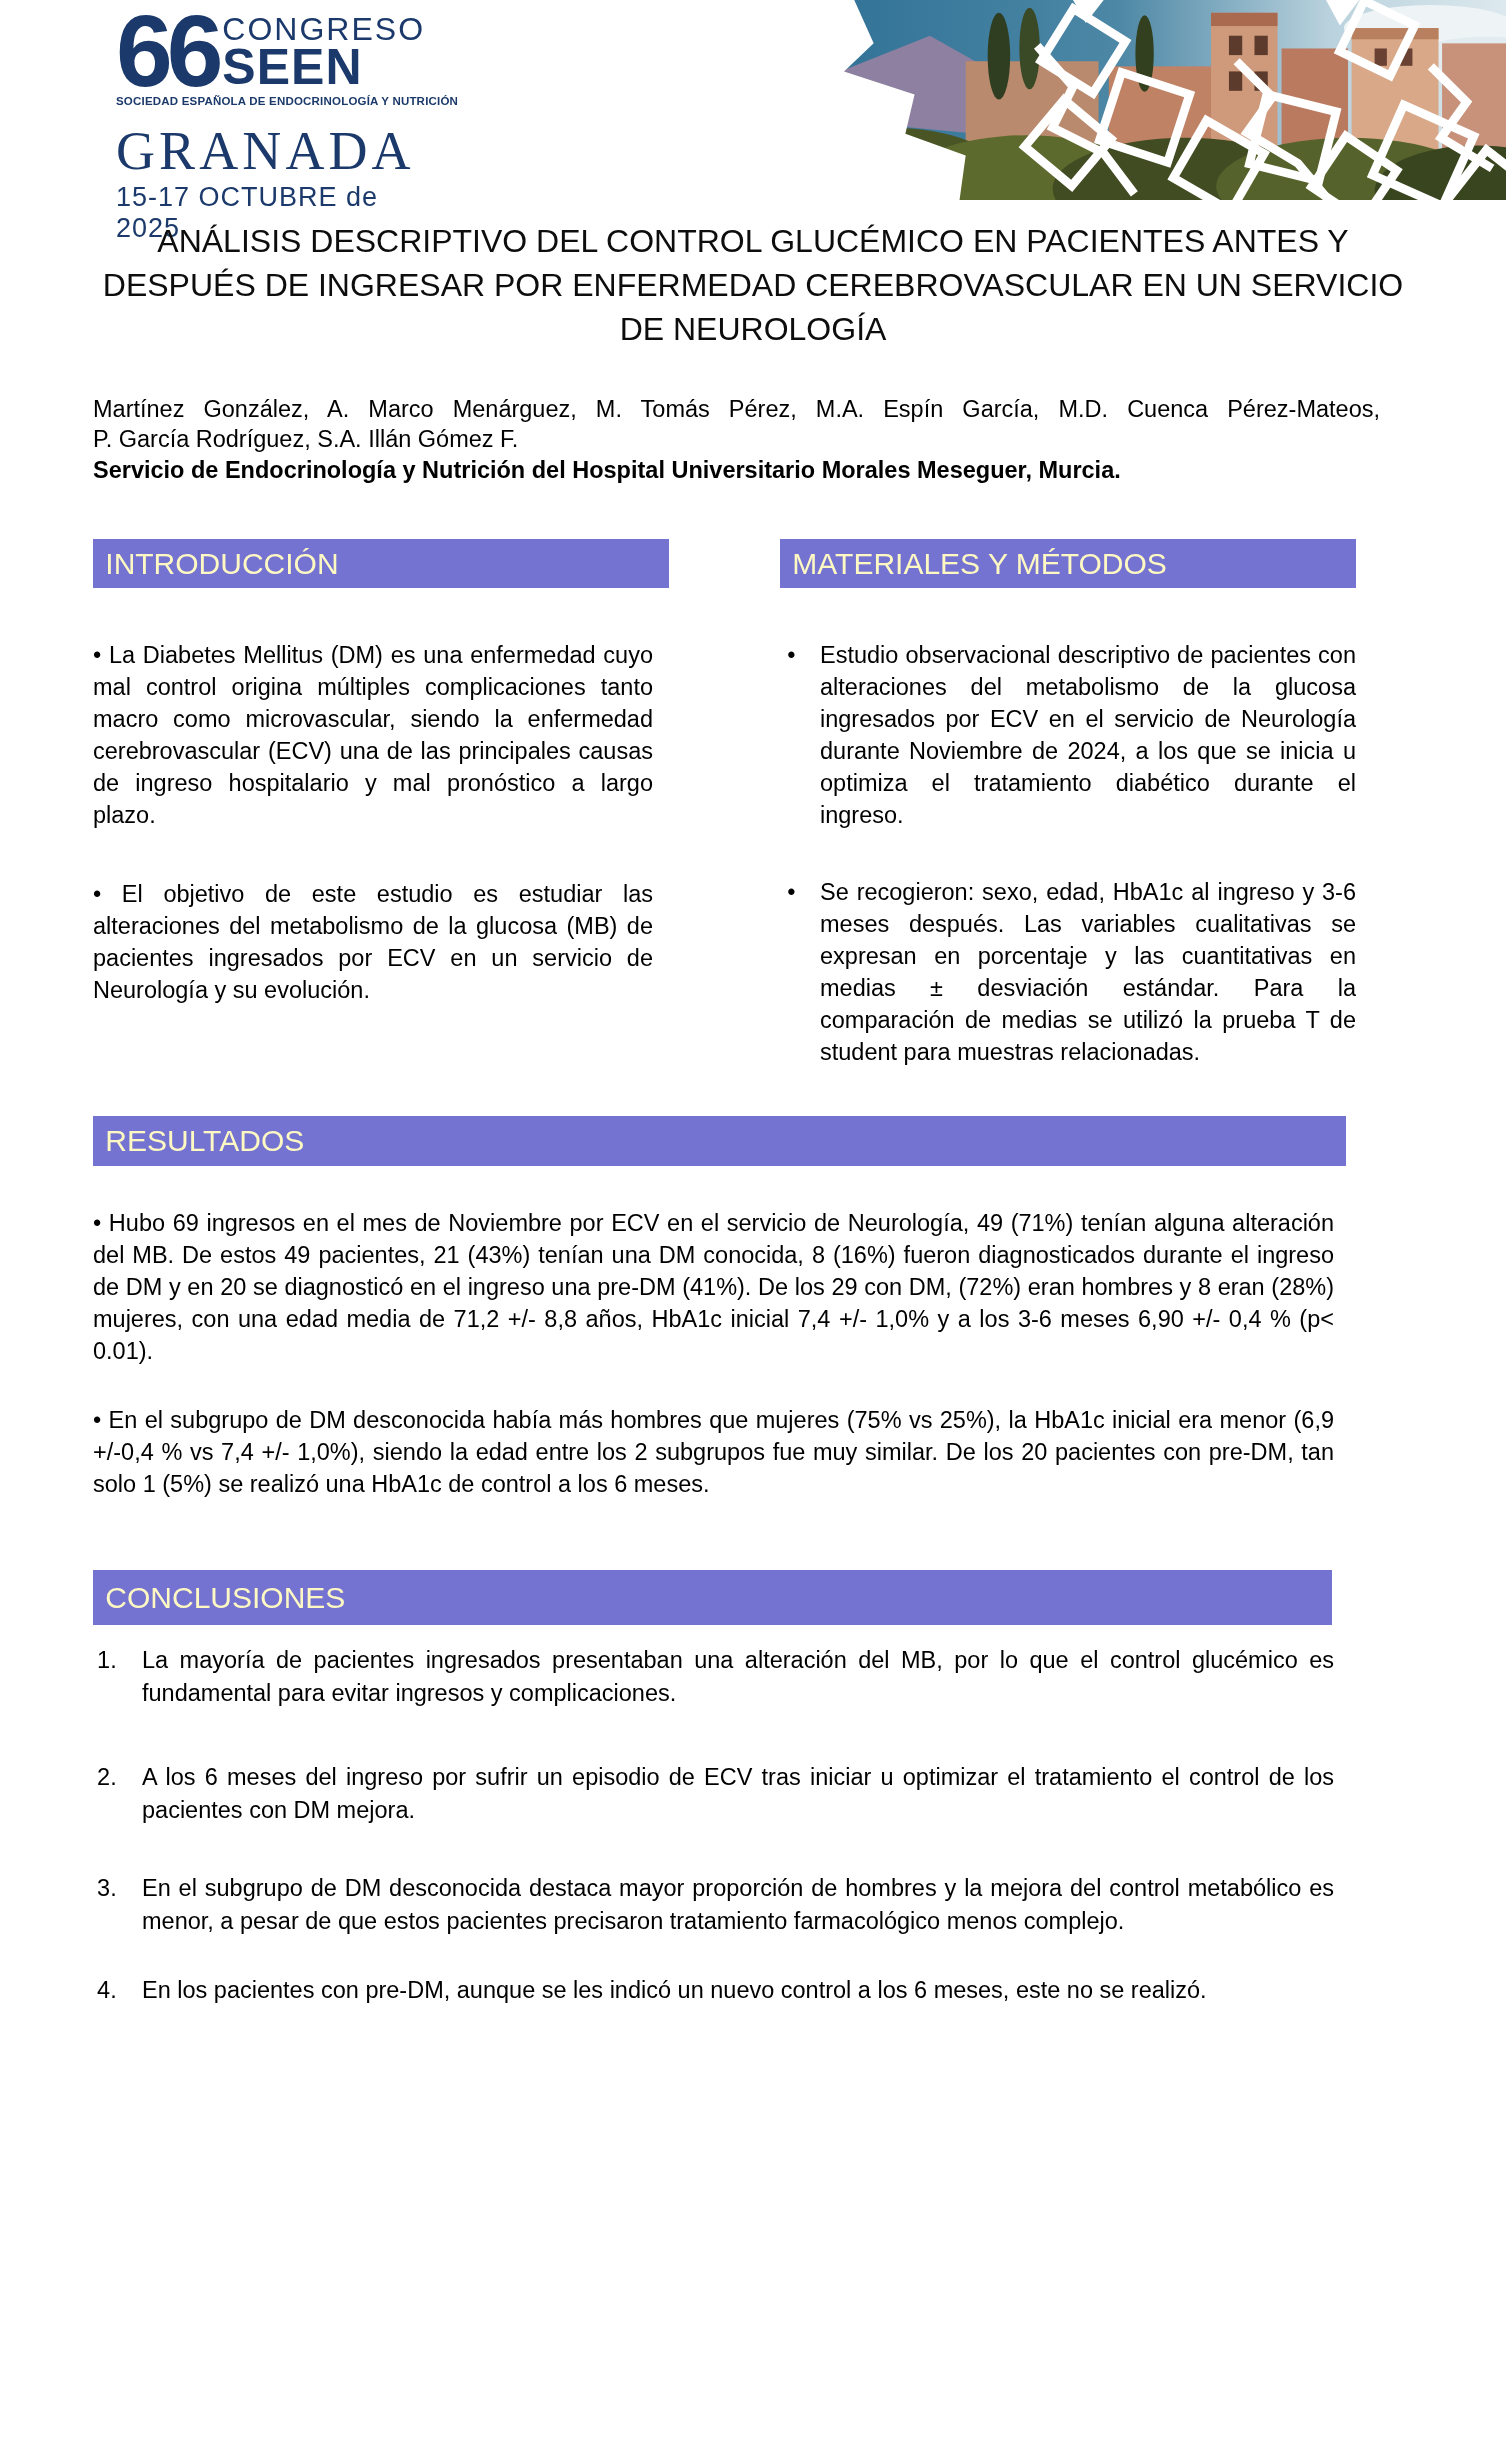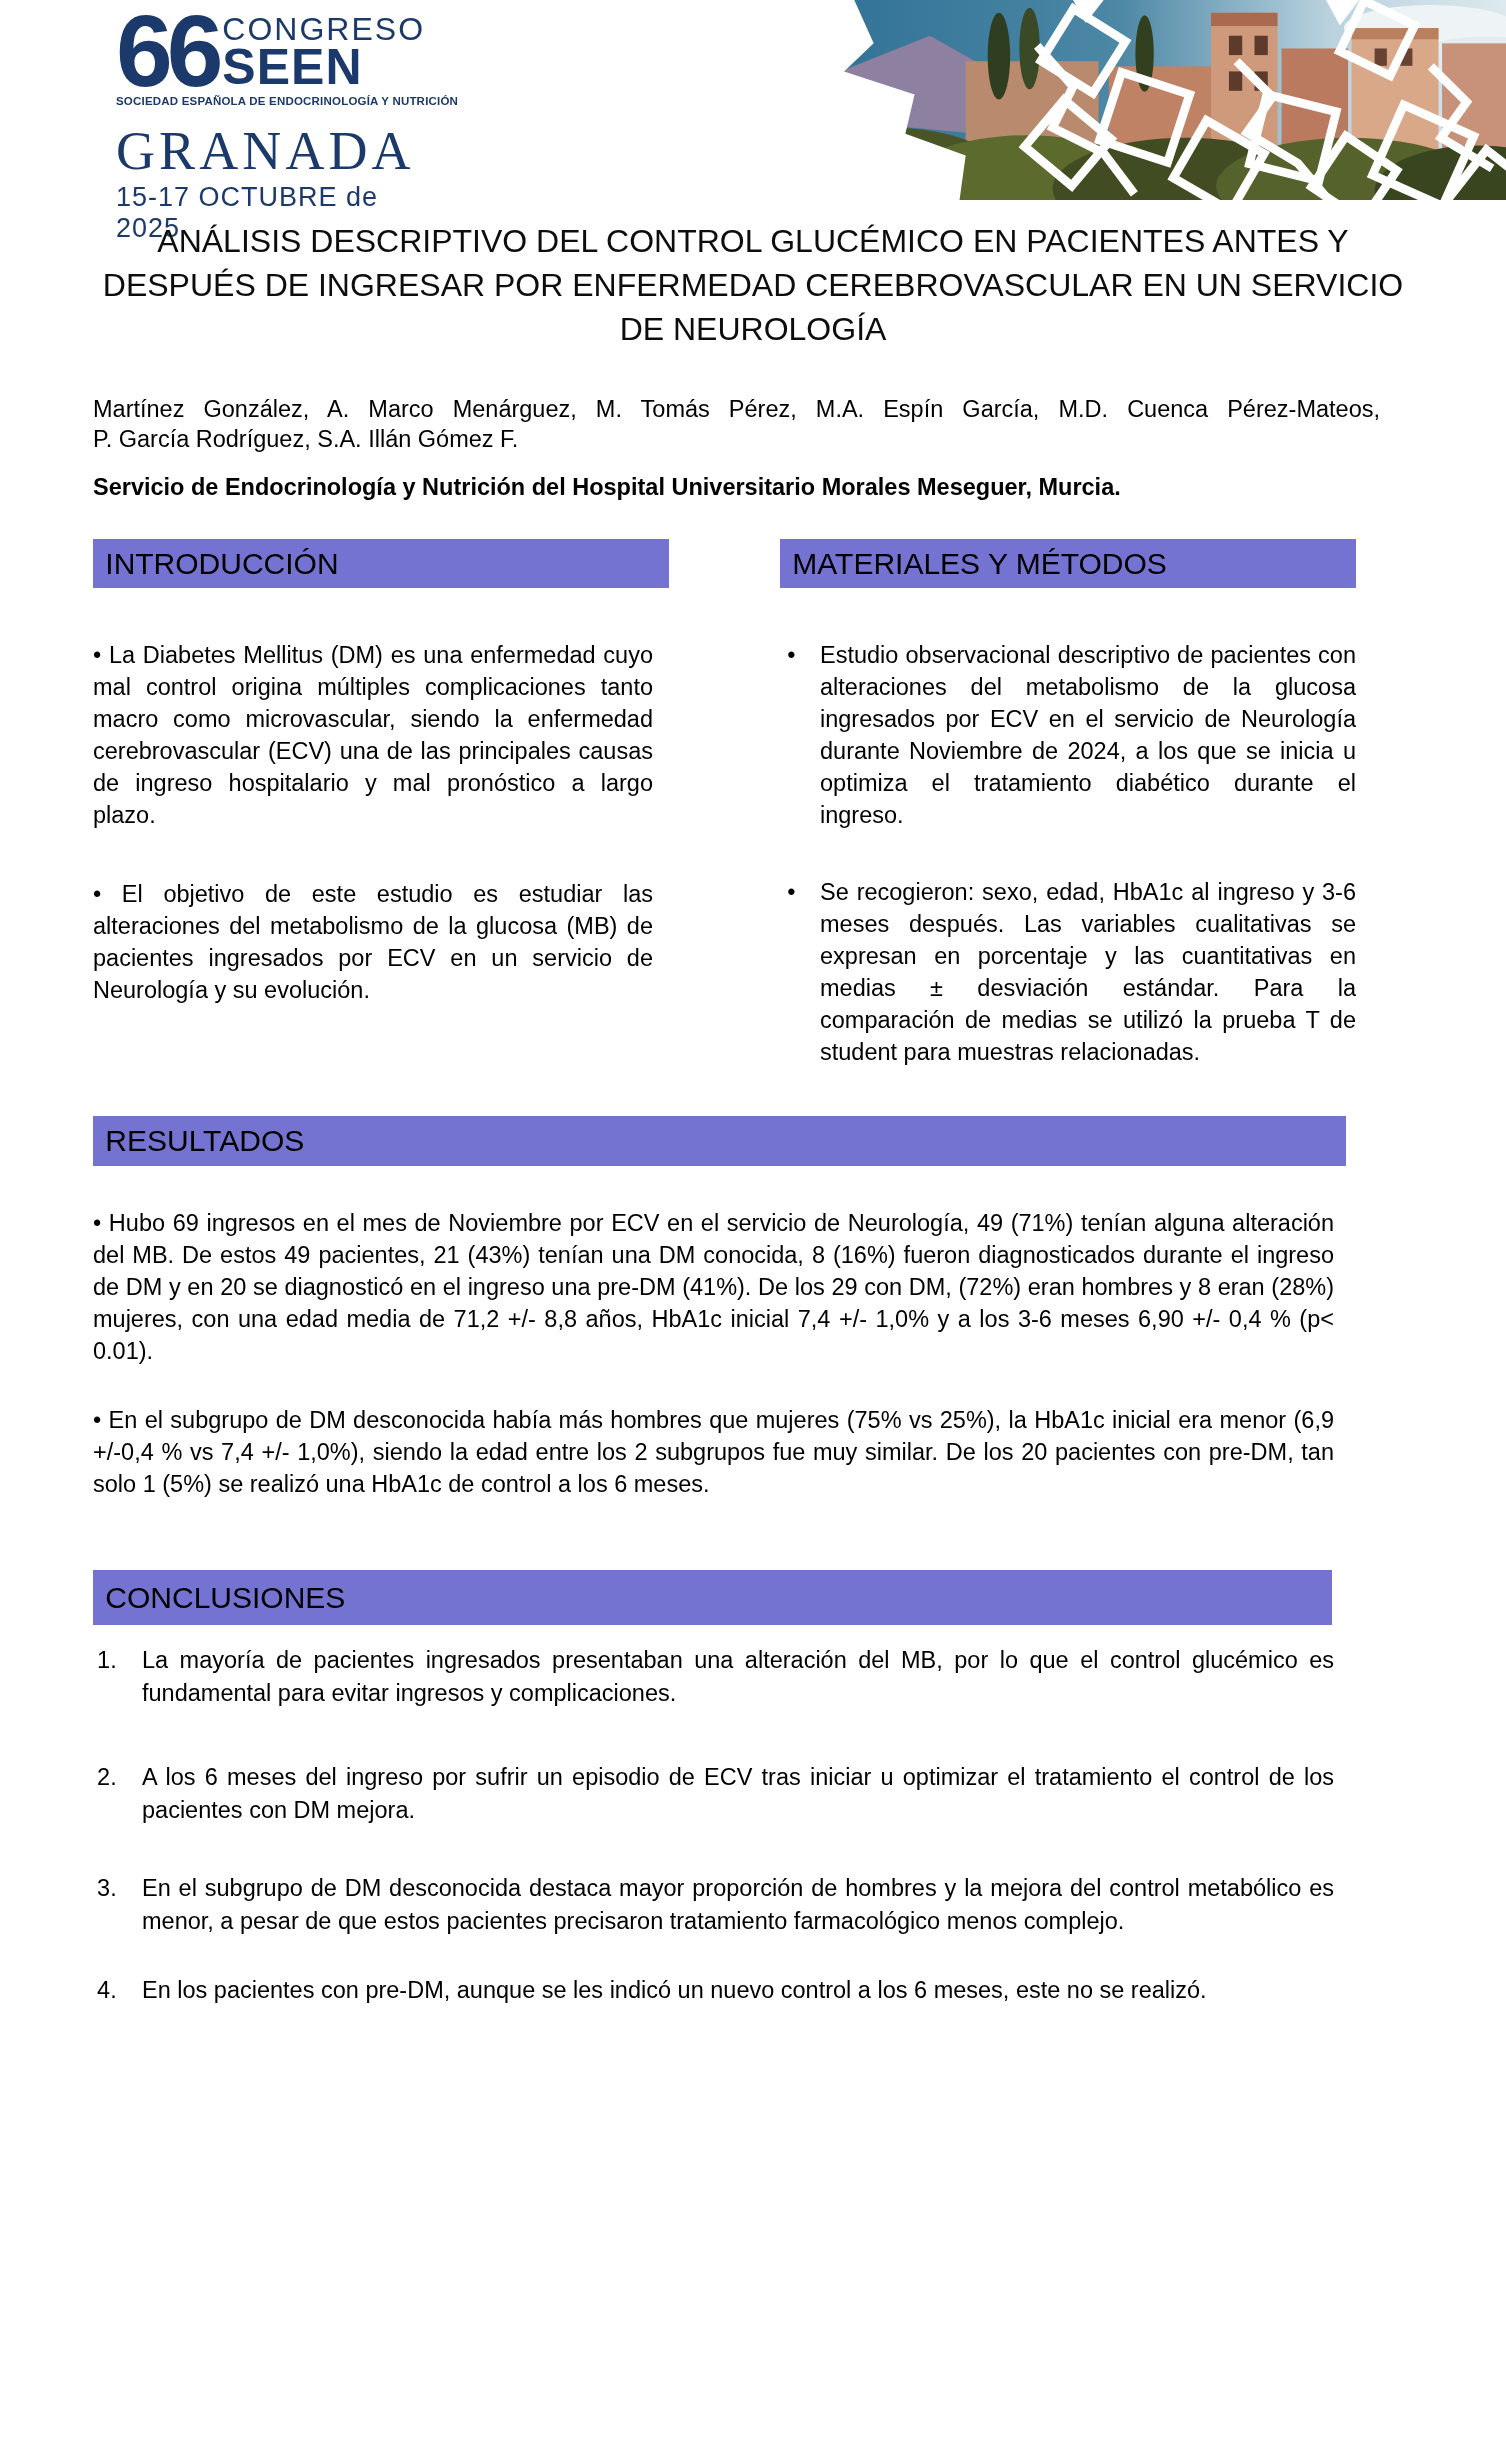--- a/index.html
+++ b/index.html
@@ -27,24 +27,24 @@
   
   .artwork { position:absolute; left:797px; top:0; width:710px; height:200px; }
   .artwork svg { display:block; width:100%; height:100%; }
 
   
   .title { position:absolute; left:61px; top:219px; width:1384px; text-align:center;
            font-size:32px; line-height:44px; font-weight:400; color:#0d0d0d; }
   .authors { position:absolute; left:93px; top:394px; width:1287px; font-size:23.5px; line-height:30px; }
   .authors-line1 { text-align:justify; text-align-last:justify; }
   .authors-line2 { text-align:left; }
-  .affiliation { margin-top:18px; font-weight:700; }
-
-  
-  .bar { position:absolute; background:#7573d1; color:#000000; font-size:30px; font-weight:400;
+  .affiliation { margin-top:1px; font-weight:700; }
+
+  
+  .bar { position:absolute; background:#7573d1; color:#fef9c3; font-size:30px; font-weight:400;
          display:flex; align-items:center; padding-left:12.3px; box-sizing:border-box; }
   .bar-intro   { left:93px;  top:539px; width:576px; height:49px; }
   .bar-methods { left:780px; top:539px; width:576px; height:49px; }
   .bar-results { left:93px;  top:1116px; width:1253px; height:50px; }
   .bar-concl   { left:93px;  top:1570px; width:1239px; height:55px; }
 
   
   .col { position:absolute; font-size:23.5px; line-height:32px; text-align:justify; }
   .col-intro   { left:93px;  top:639px; width:576px; }
   .col-methods { left:780px; top:639px; width:576px; }

